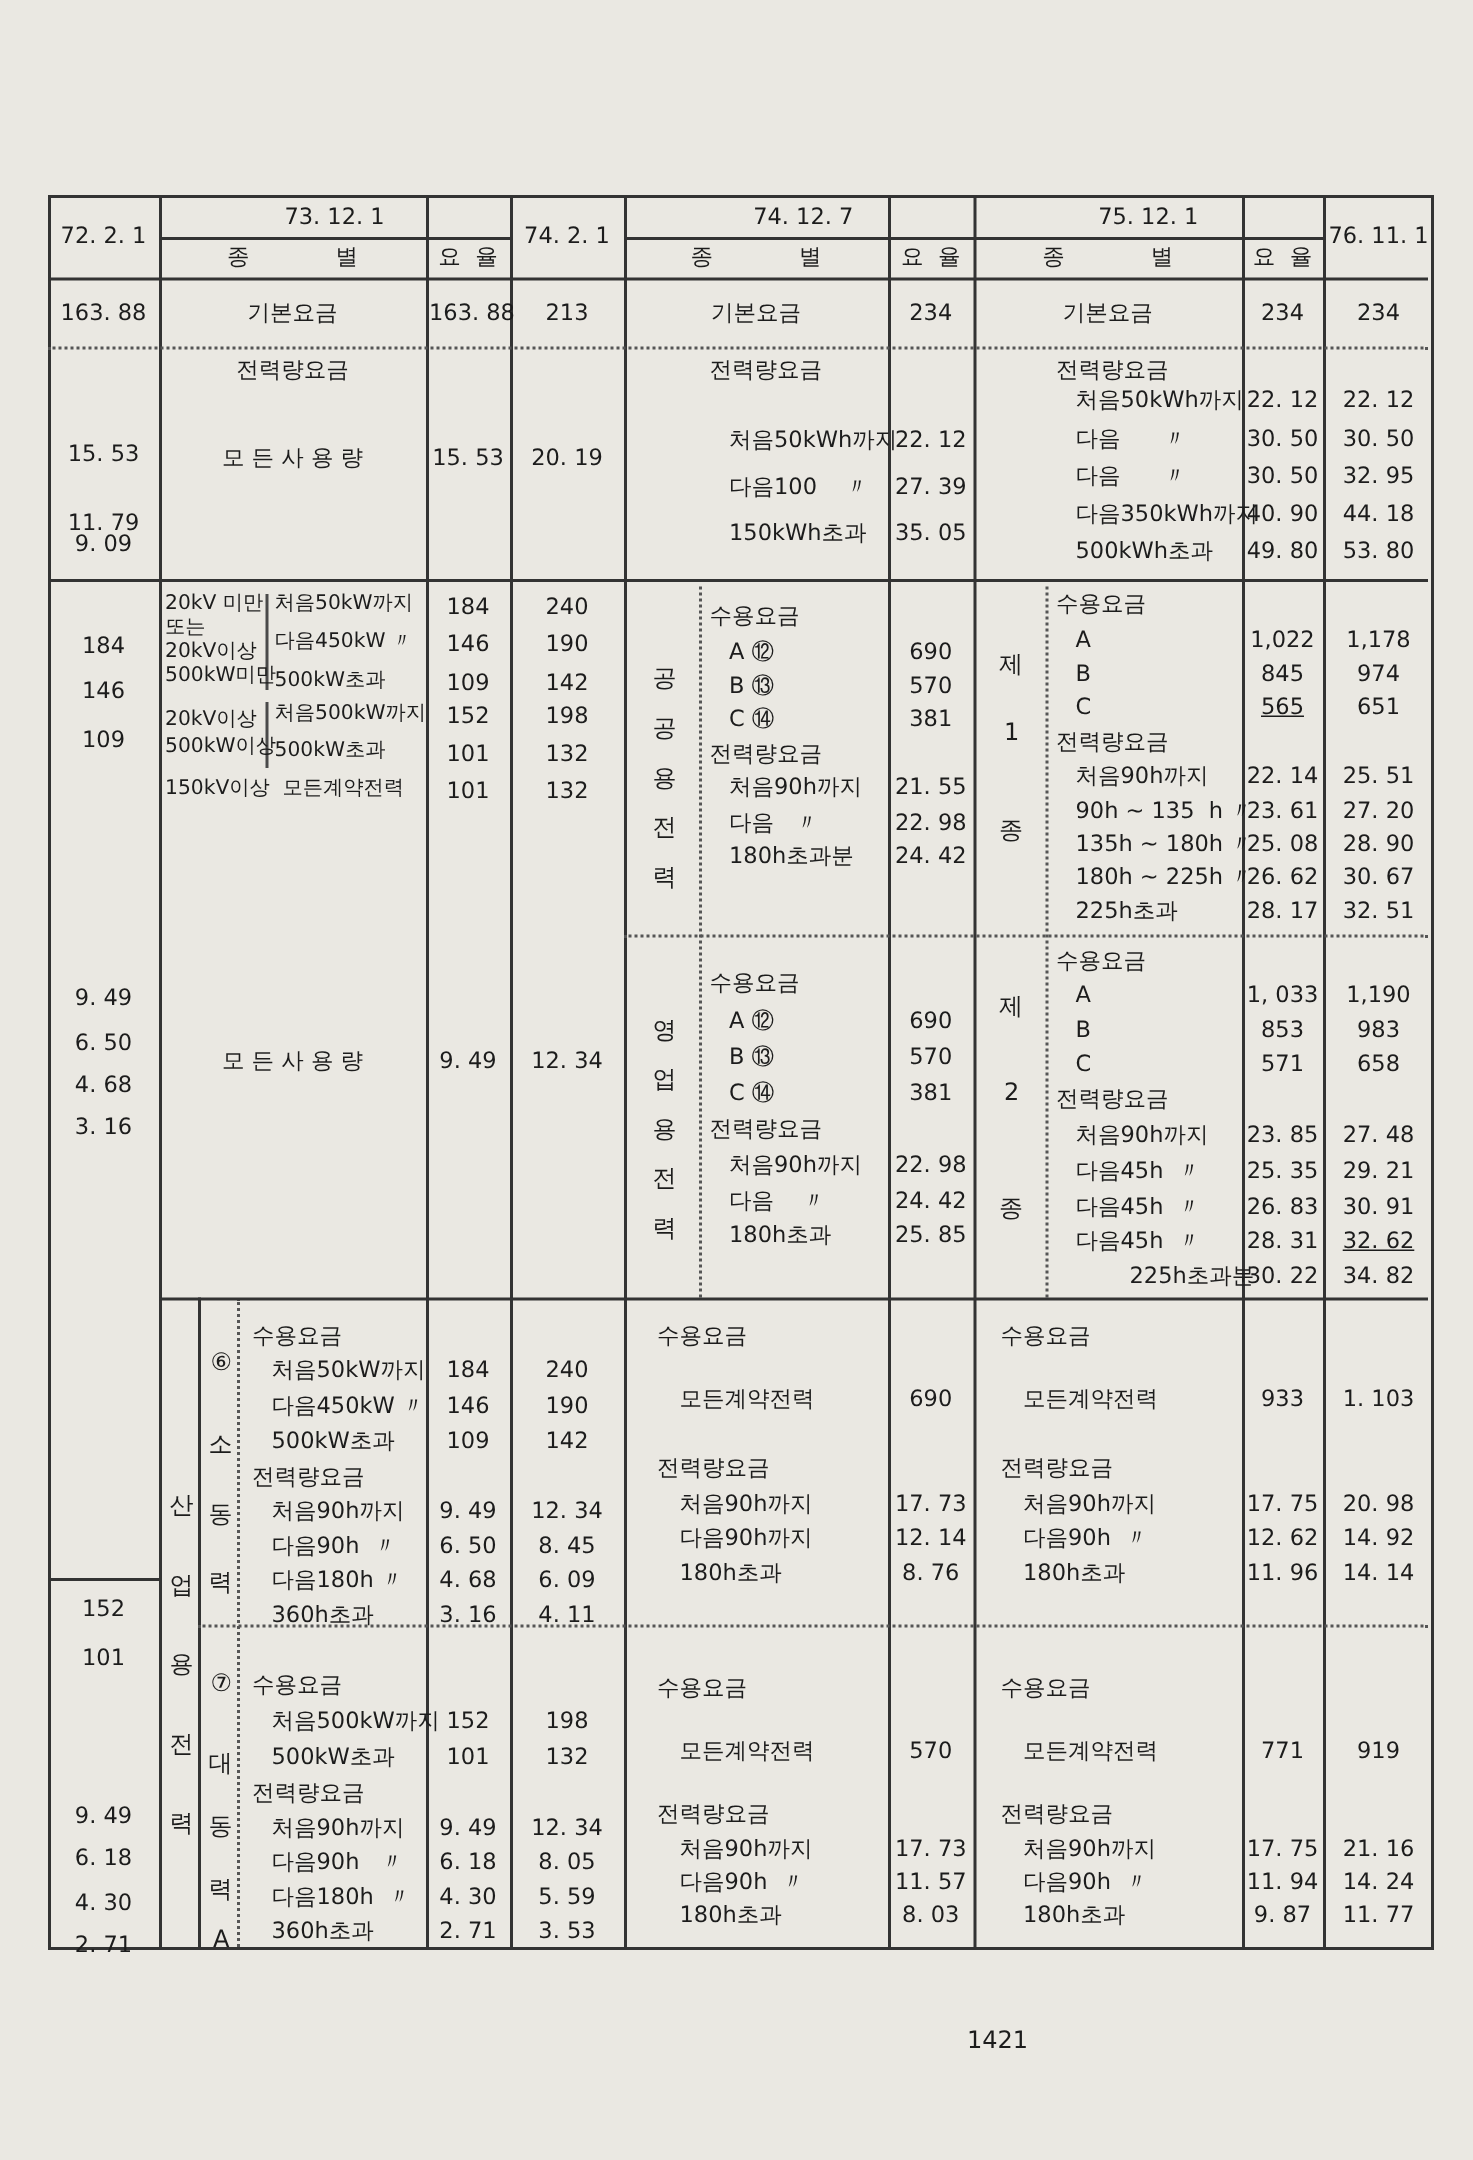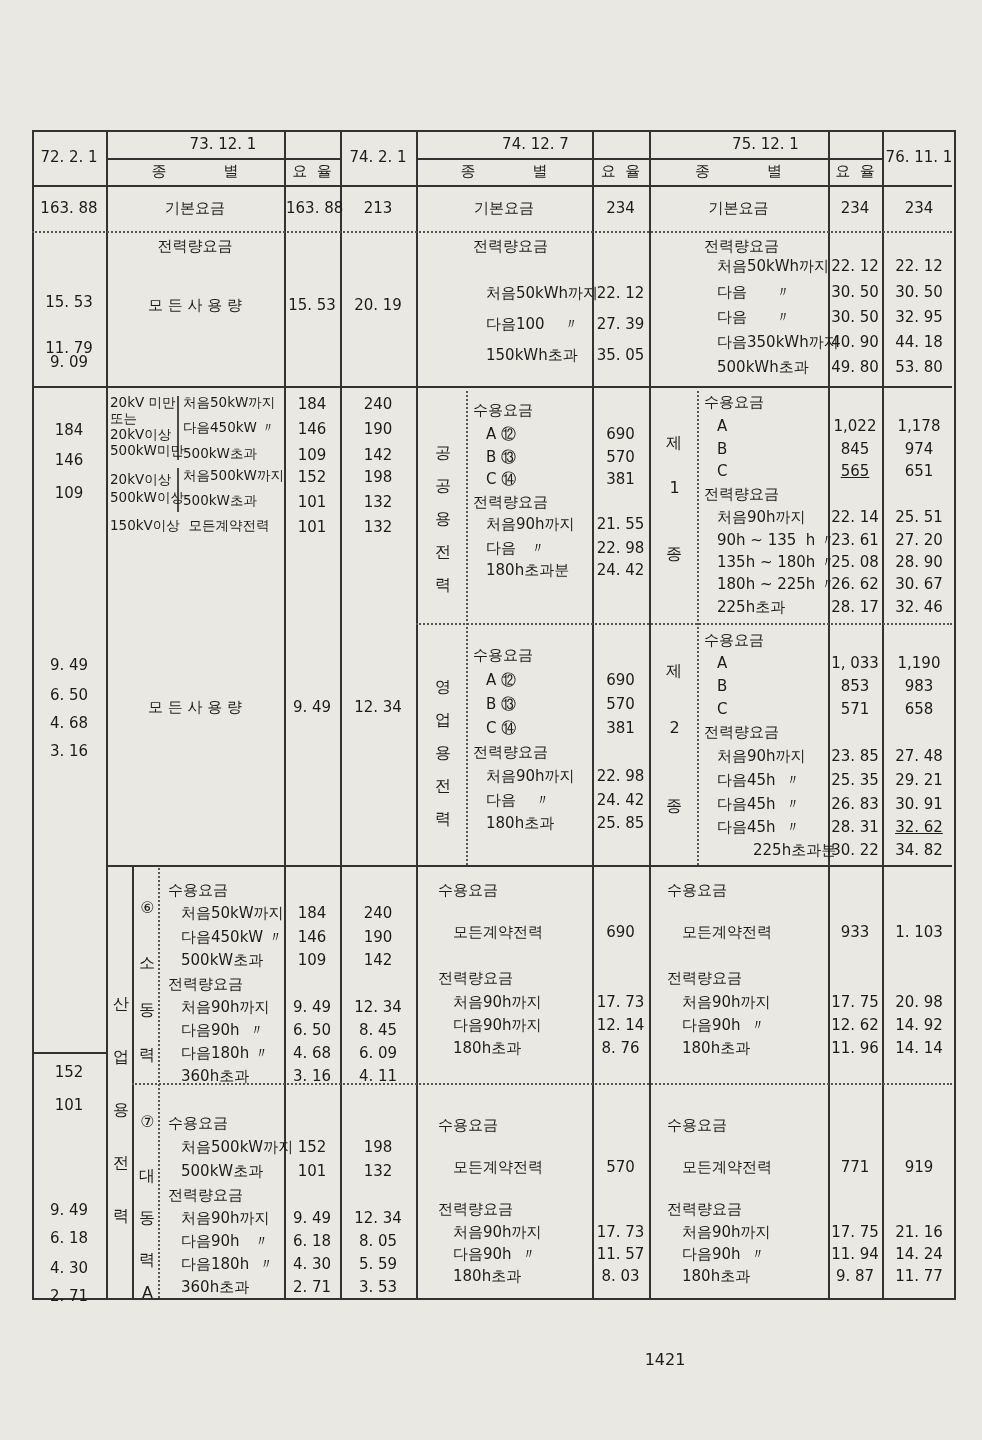--- a/index.html
+++ b/index.html
@@ -186,21 +186,21 @@
   <div class="t w8" style="top:530px;">23. 61</div>
   <div class="t w9" style="top:530px;">27. 20</div>
   <div class="t L7i" style="top:552px;">135h ~ 180h 〃</div>
   <div class="t w8" style="top:552px;">25. 08</div>
   <div class="t w9" style="top:552px;">28. 90</div>
   <div class="t L7i" style="top:574px;">180h ~ 225h 〃</div>
   <div class="t w8" style="top:574px;">26. 62</div>
   <div class="t w9" style="top:574px;">30. 67</div>
   <div class="t L7i" style="top:597px;">225h초과</div>
   <div class="t w8" style="top:597px;">28. 17</div>
-  <div class="t w9" style="top:597px;">32. 46</div>
+  <div class="t w9" style="top:597px;">32. 51</div>
 
   <div class="t w1" style="top:655px;">9. 49</div>
   <div class="t w1" style="top:685px;">6. 50</div>
   <div class="t w1" style="top:713px;">4. 68</div>
   <div class="t w1" style="top:741px;">3. 16</div>
   <div class="t c" style="left:106px;top:697px;width:178px;">모 든 사 용 량</div>
   <div class="t w3" style="top:697px;">9. 49</div>
   <div class="t w4" style="top:697px;">12. 34</div>
 
   <div class="vt" style="left:432px;top:668px;letter-spacing:17px;">영업용전력</div>

